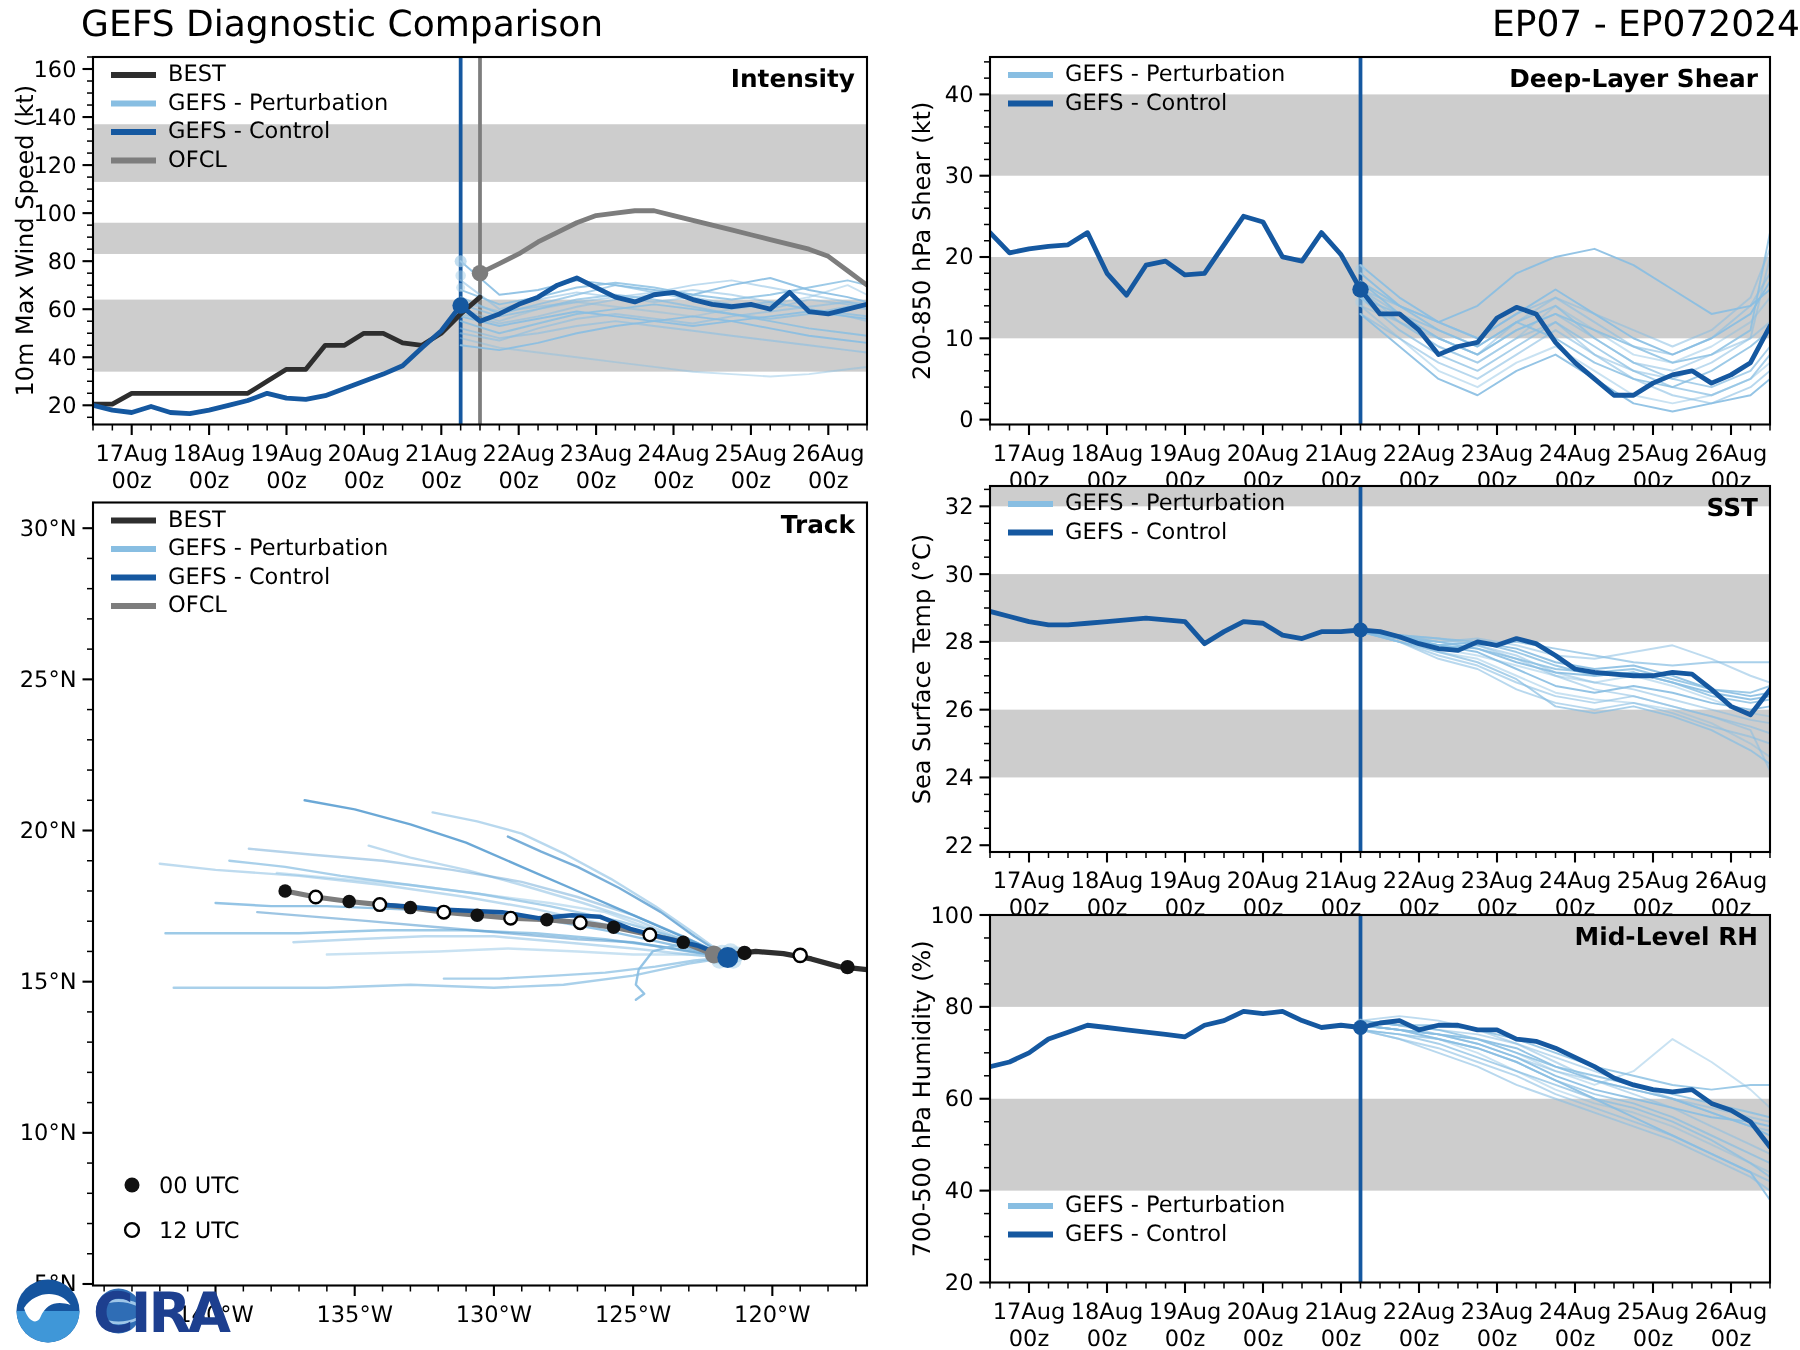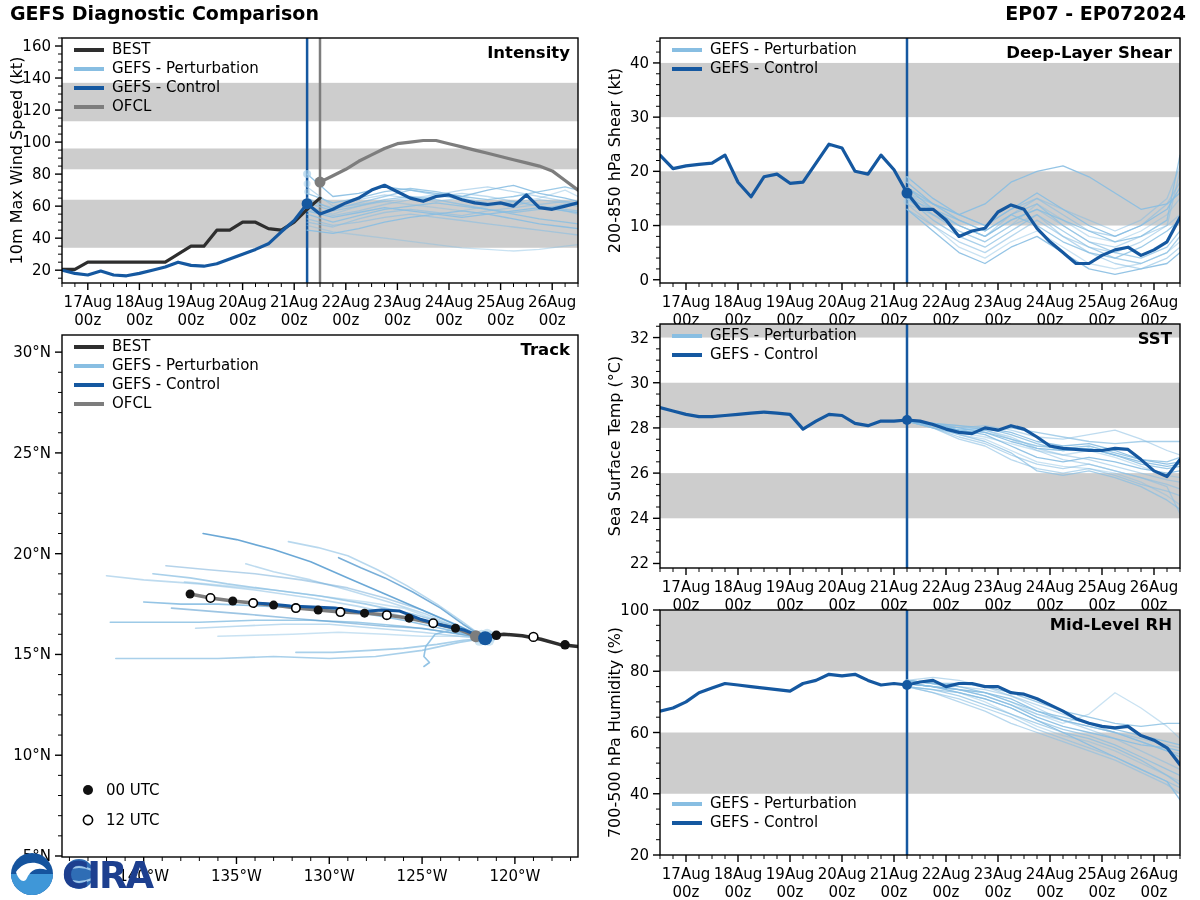--- a/index.html
+++ b/index.html
@@ -1,19 +1,19 @@
 <!DOCTYPE html>
 <html><head>
 <meta charset="utf-8">
 <style>
   html,body{margin:0;padding:0;background:#ffffff;}
   body{width:1200px;height:900px;position:relative;font-family:"DejaVu Sans",sans-serif;color:#000;}
-  .hdr{position:absolute;top:2px;font-size:19px;font-weight:bold;white-space:nowrap;}
+  .hdr{position:absolute;top:2px;font-size:24px;font-weight:normal;white-space:nowrap;margin-left:44px;}
   #hdr-title{left:10px;}
-  #hdr-storm{right:14px;}
+  #hdr-storm{right:0;}
   svg{position:absolute;left:0;top:0;}
   svg text{font-family:"DejaVu Sans",sans-serif;}
 </style>
 </head>
 <body>
 
 <div class="hdr" id="hdr-title">GEFS Diagnostic Comparison</div>
 <div class="hdr" id="hdr-storm">EP07 - EP072024</div>
 
 <svg id="fig" width="1200" height="900" viewBox="0 0 1200 900">

